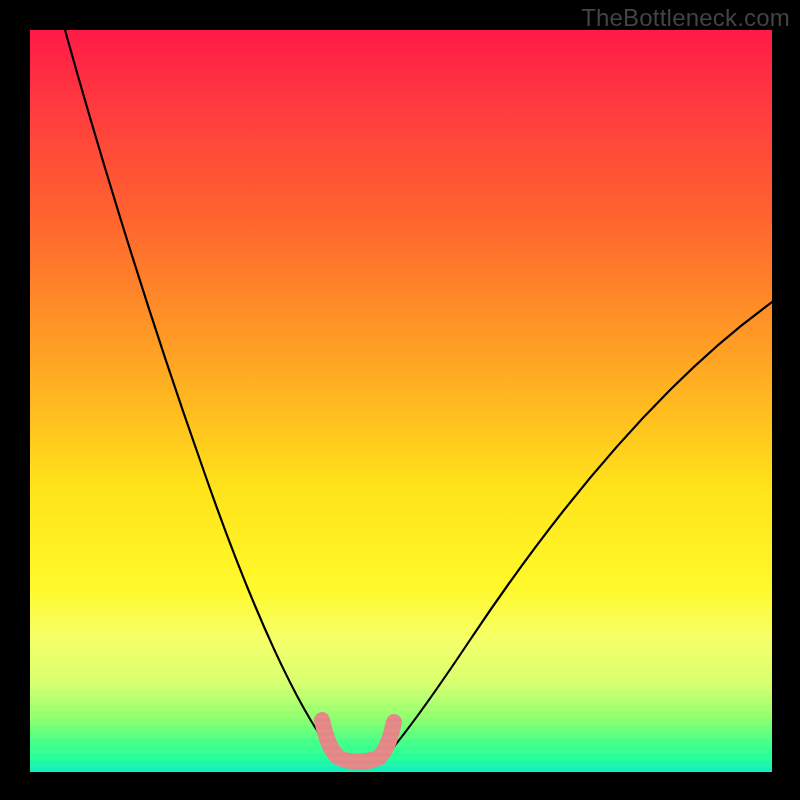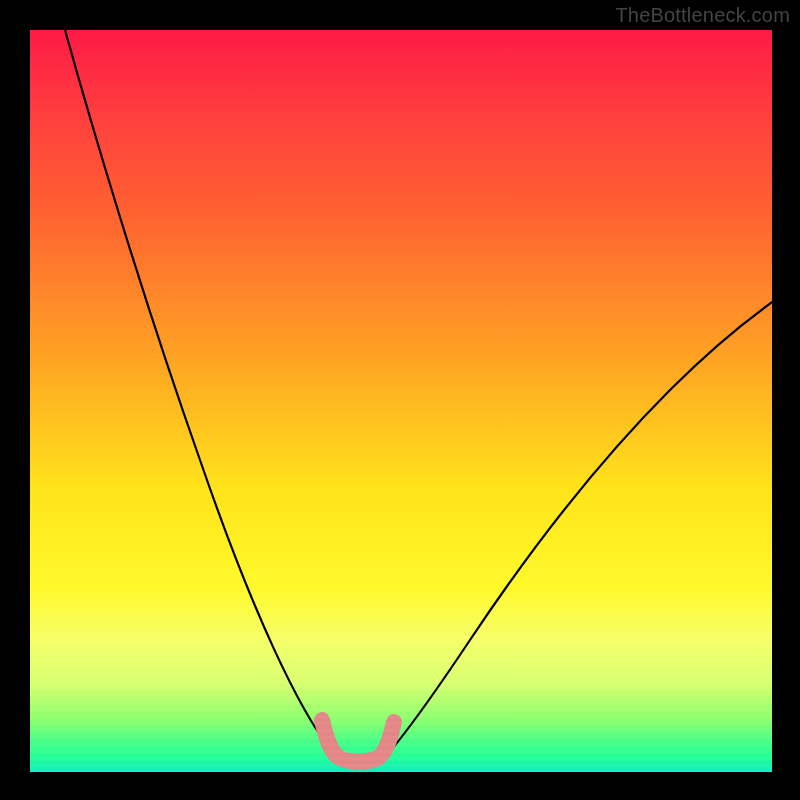--- a/index.html
+++ b/index.html
@@ -9,21 +9,21 @@
     background: #000;
     position: relative;
     font-family: Arial, sans-serif;
     overflow: hidden;
   }
   .watermark {
     position: absolute;
     top: 4px;
     right: 10px;
     color: #444;
-    font-size: 20px;
+    font-size: 24px;
     font-weight: 500;
     z-index: 100;
     letter-spacing: 0.2px;
   }
   .plot-area {
     position: absolute;
     left: 30px;
     top: 30px;
     width: 742px;
     height: 742px;

